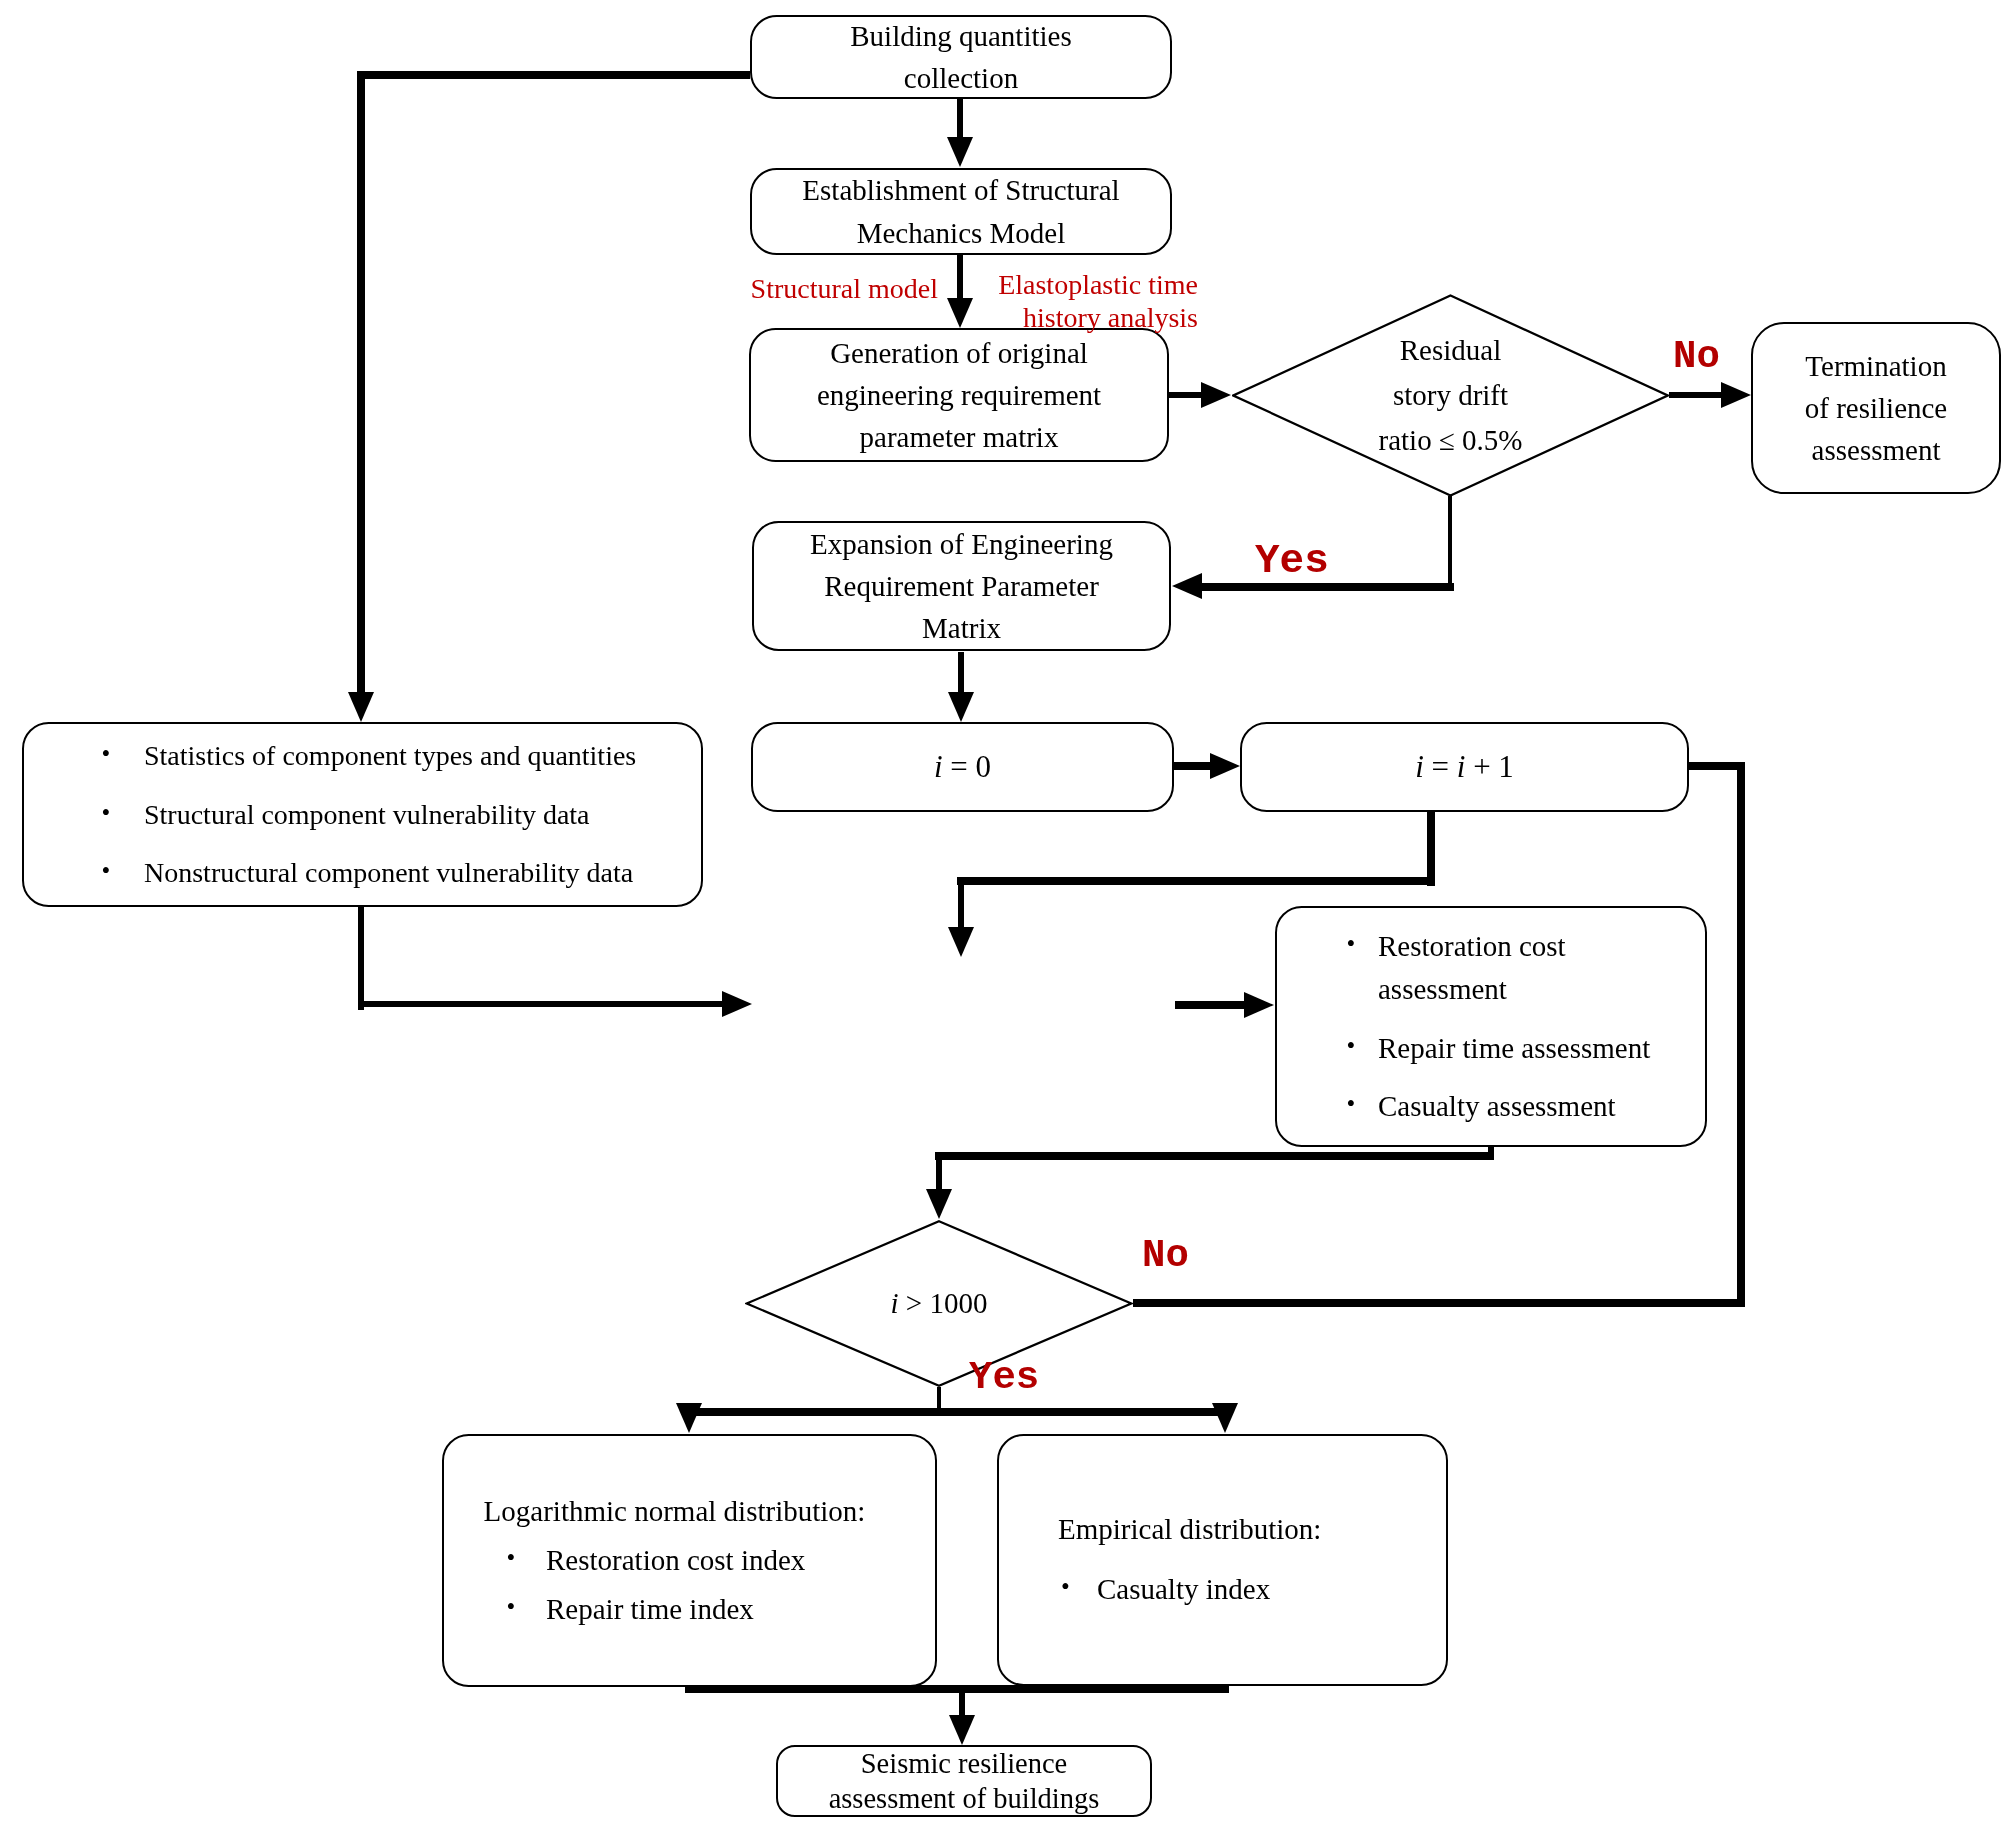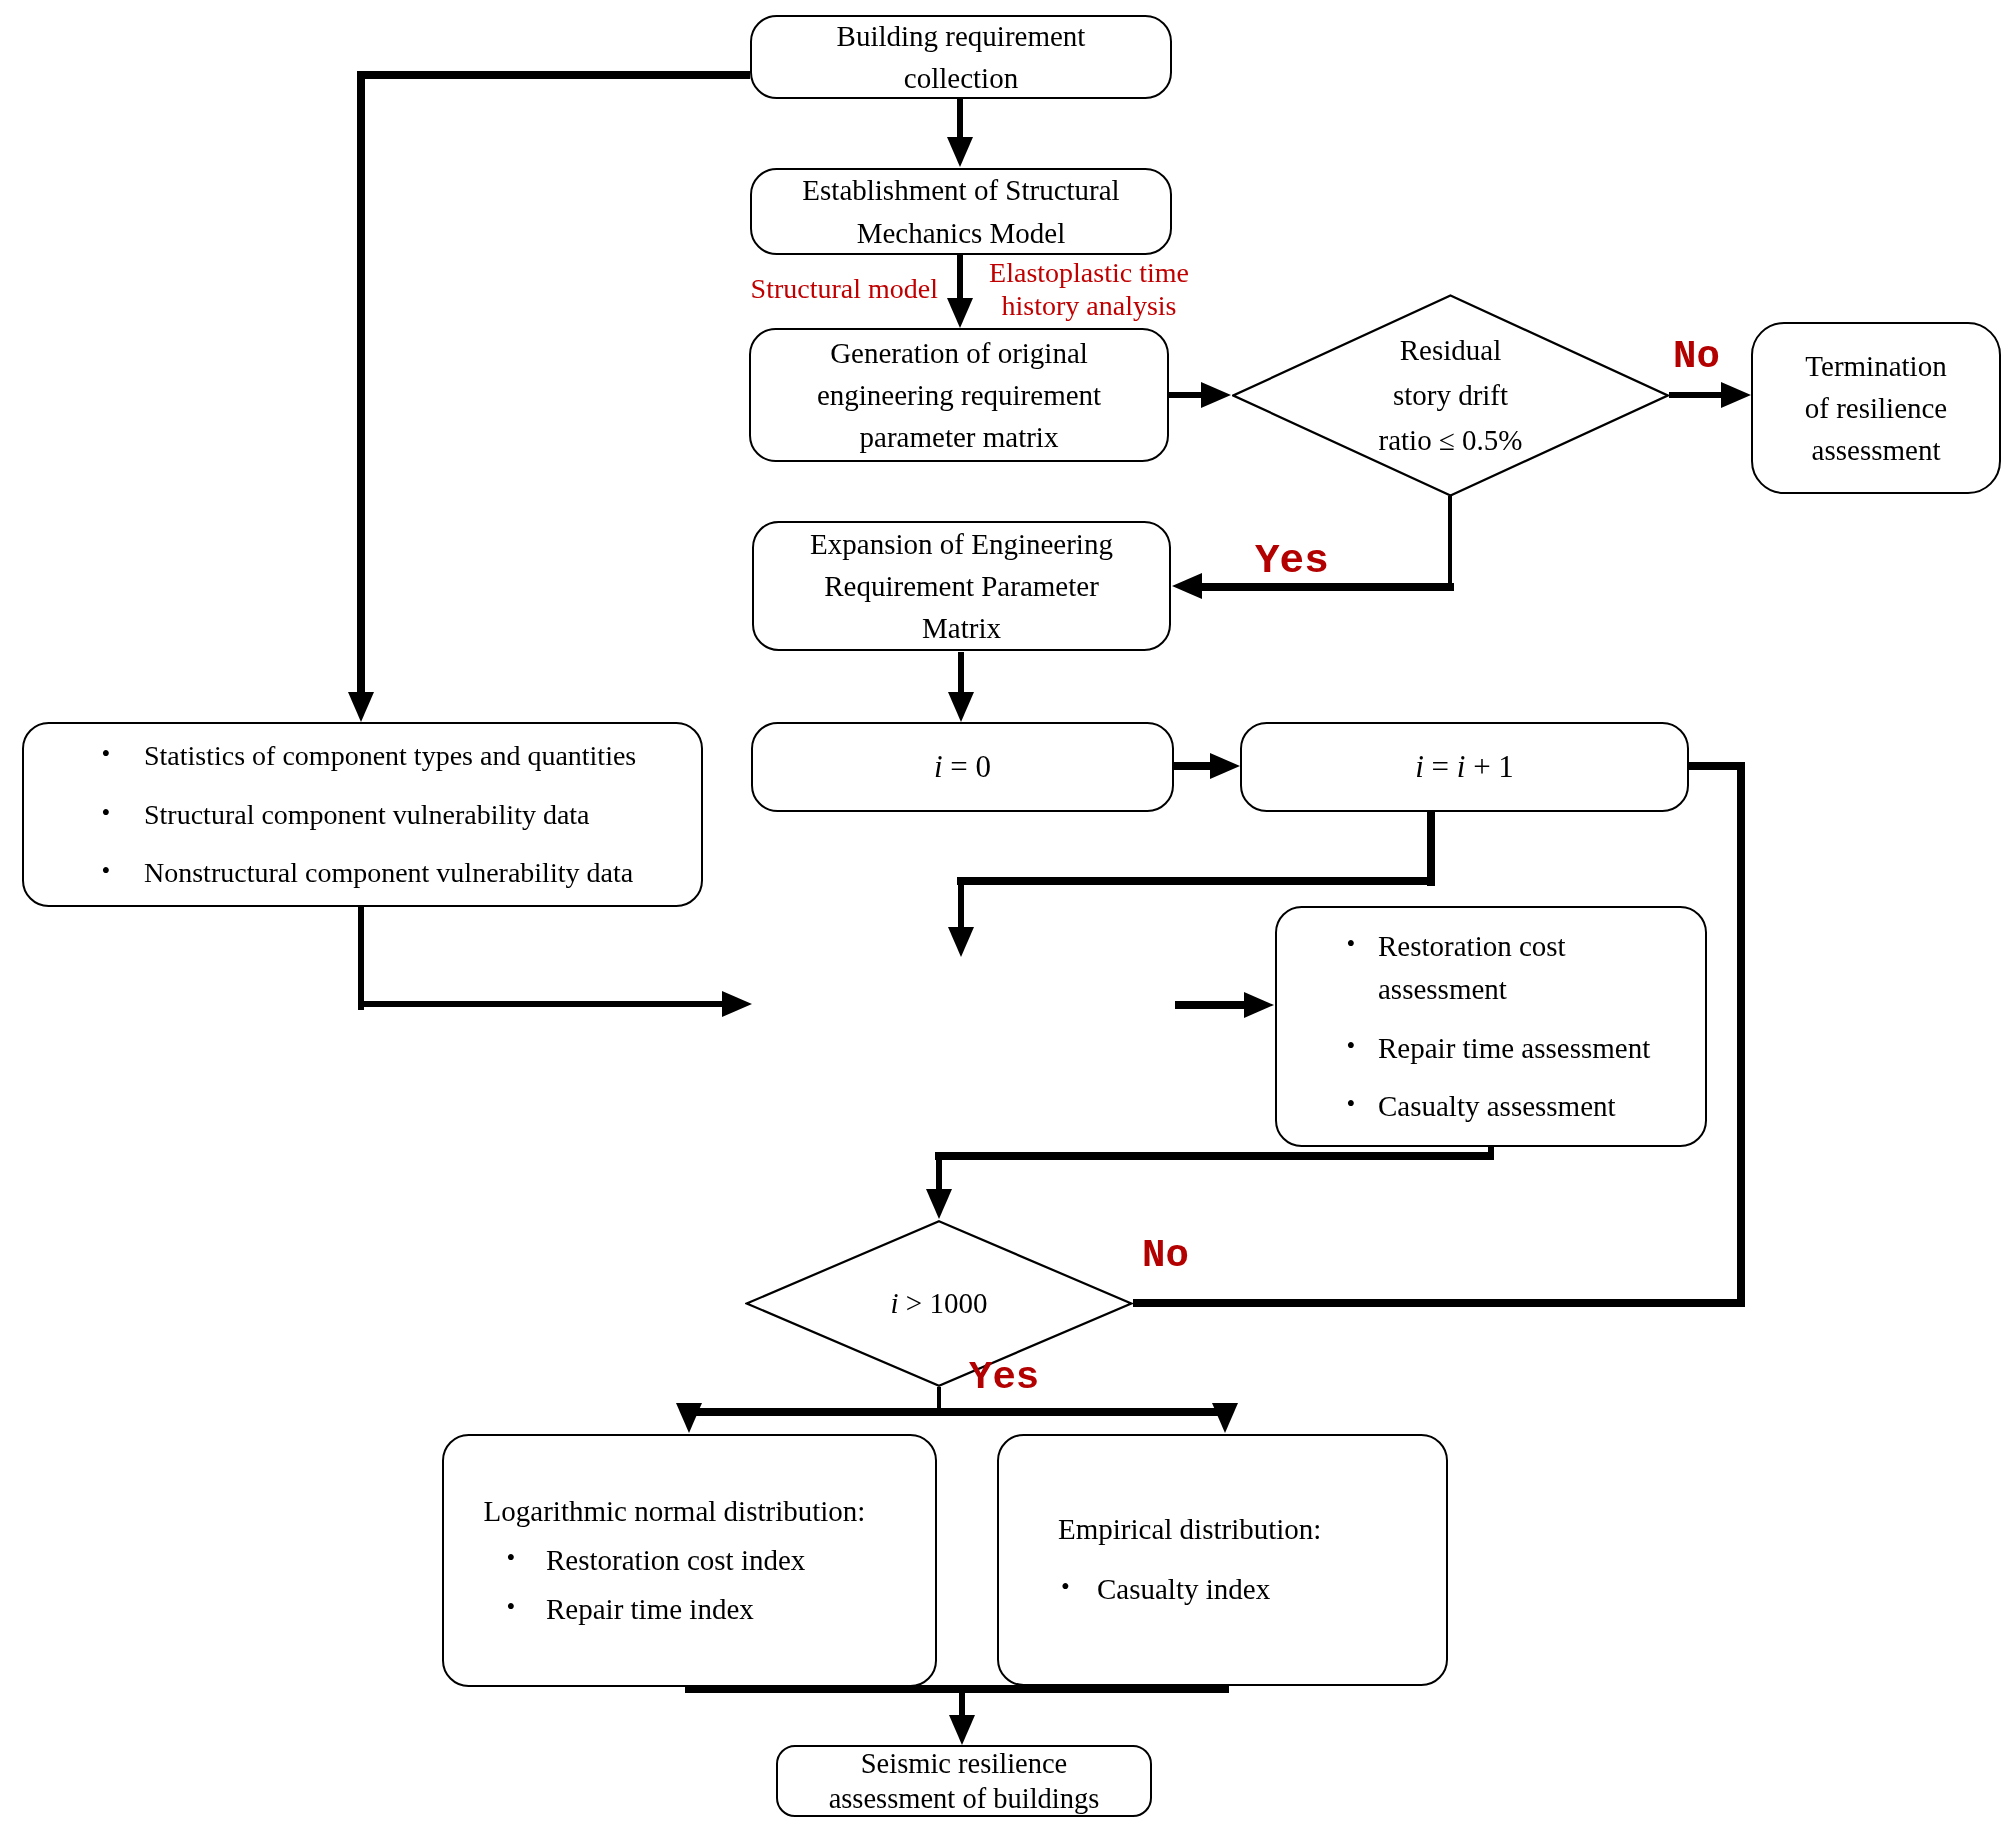--- a/index.html
+++ b/index.html
@@ -138,21 +138,21 @@
     </div>
 
   <svg class="diamond-svg" style="left:745px;top:1220px;" width="388" height="167" viewBox="0 0 612 264">
     <polygon points="306,2 610,132 306,262 2,132" fill="#ffffff" stroke="#000000" stroke-width="3.5"></polygon>
   </svg>
   <div class="diamond-label itruns var-box" style="left:745px;top:1220px;width:388px;height:167px;">
       <div><span class="run-italic">i</span><span> &gt; 1000</span></div>
     </div>
 
   <div class="box" style="left:750px;top:15px;width:422px;height:84px;">
-      <div>Building requirement</div>
+      <div>Building quantities</div>
       <div>collection</div>
     </div>
 
   <div class="box" style="left:750px;top:168px;width:422px;height:87px;">
       <div>Establishment of Structural</div>
       <div>Mechanics Model</div>
     </div>
 
   <div class="box" style="left:749px;top:328px;width:420px;height:134px;">
       <div>Generation of original</div>
@@ -235,21 +235,21 @@
       </div>
   </div>
 
   <div class="box small-radius" style="left:776px;top:1745px;width:376px;height:72px;font-size:28.5px;line-height:1.24;">
       <div>Seismic resilience</div>
       <div>assessment of buildings</div>
     </div>
 
   <div class="edge-note" style="left:716px;top:272px;width:222px;text-align:right;">Structural model</div>
 
-  <div class="edge-note" style="left:980px;top:256px;width:218px;text-align:center;">
+  <div class="edge-note" style="left:980px;top:268px;width:218px;text-align:right;">
       <div>Elastoplastic time</div>
       <div>history analysis</div>
     </div>
 
   <div class="decision-label" style="left:1673px;top:338px;">No</div>
 
   <div class="decision-label" style="left:1255px;top:541px;font-size:41px;">Yes</div>
 
   <div class="decision-label" style="left:1142px;top:1237px;">No</div>
 

